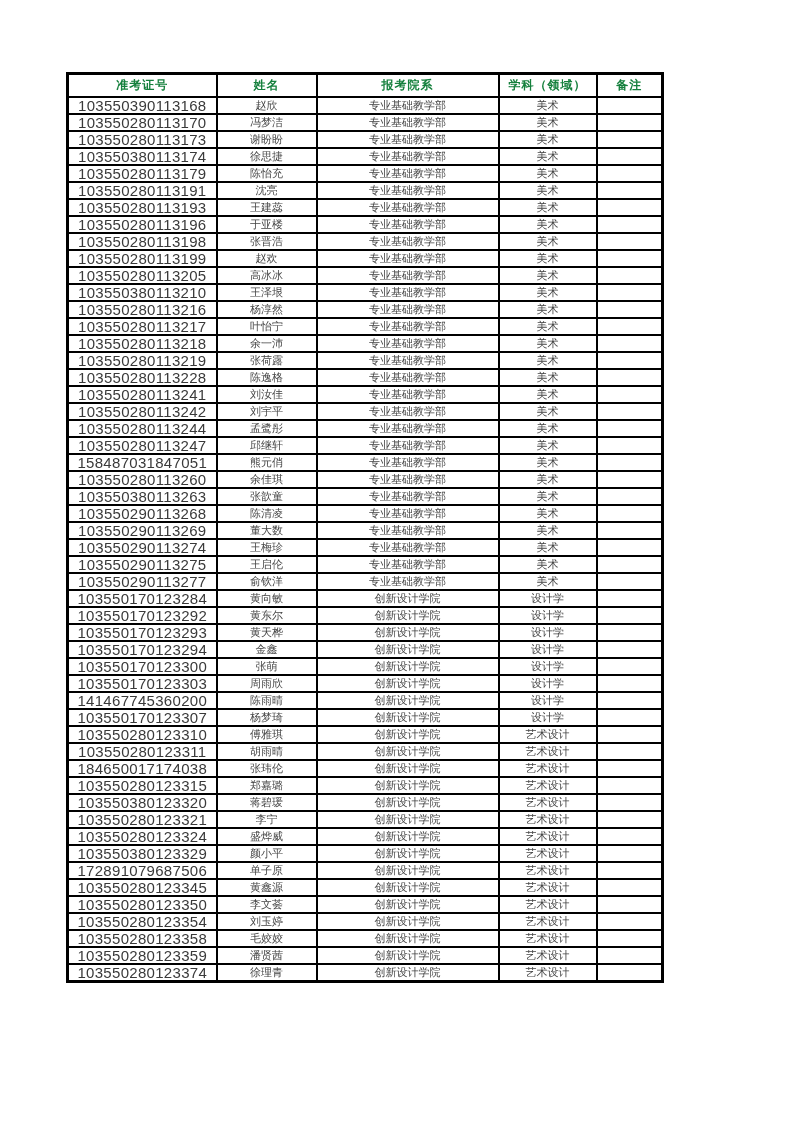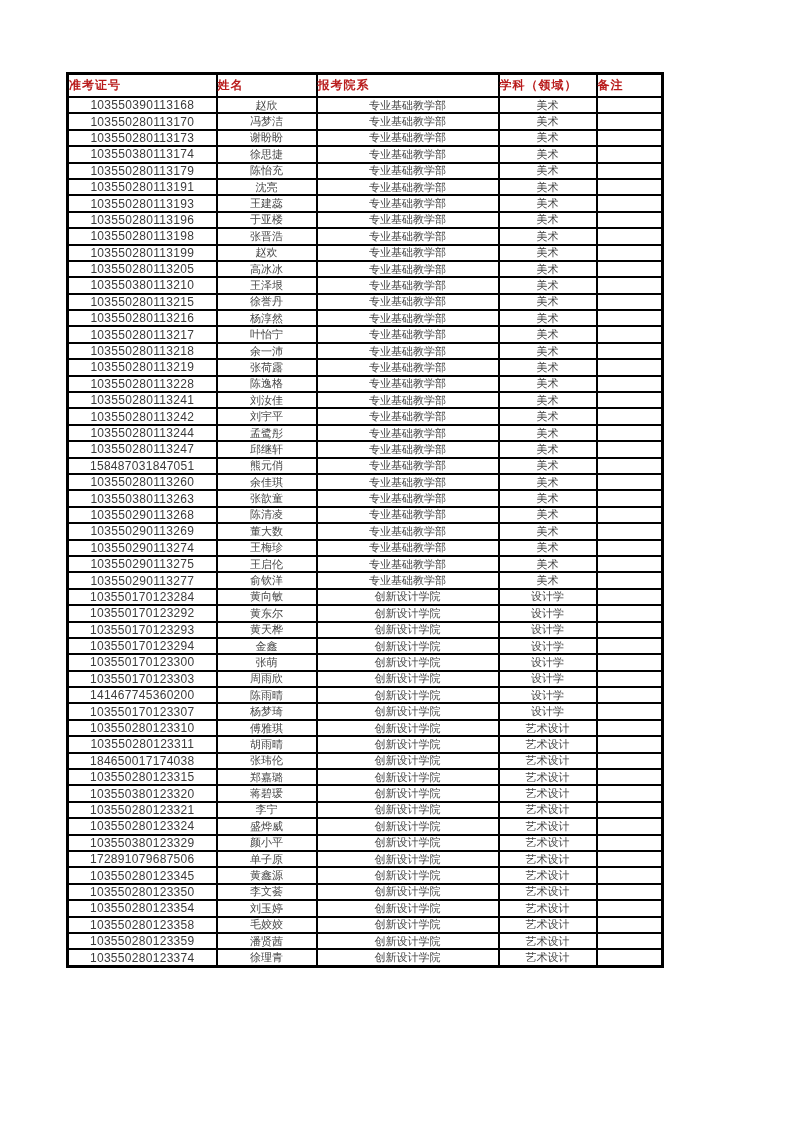--- a/index.html
+++ b/index.html
@@ -27,41 +27,41 @@
   table.roster col.c-ticket { width: 149px; }
   table.roster col.c-name   { width: 100px; }
   table.roster col.c-dept   { width: 182px; }
   table.roster col.c-field  { width: 98px; }
   table.roster col.c-note   { width: 66px; }
   table.roster th {
     border: 2px solid #000000;
     height: 21px;
     font-size: 12px;
     font-weight: bold;
-    color: #b91c1c;
-    text-align: left;
+    color: #15803d;
+    text-align: center;
     vertical-align: middle;
     padding: 0;
     letter-spacing: 1px;
   }
   table.roster td {
     border: 2px solid #000000;
     height: 14.4px;
     font-size: 11px;
     color: #454545;
     text-align: center;
     vertical-align: middle;
     padding: 0;
     white-space: nowrap;
     overflow: hidden;
     line-height: 1;
   }
   table.roster td.cell-ticket {
     color: #3a3a3a;
-    font-size: 12px;
+    font-size: 15px;
     letter-spacing: 0.3px;
   }
 </style>
 </head>
 <body>
 
 <div class="page">
   <table class="roster">
     <colgroup>
       <col class="c-ticket">
@@ -158,27 +158,20 @@
           <td class="cell-note"></td>
         </tr>
         <tr>
           <td class="cell-ticket">103550380113210</td>
           <td class="cell-name">王泽垠</td>
           <td class="cell-dept">专业基础教学部</td>
           <td class="cell-field">美术</td>
           <td class="cell-note"></td>
         </tr>
         <tr>
-          <td class="cell-ticket">103550280113215</td>
-          <td class="cell-name">徐誉丹</td>
-          <td class="cell-dept">专业基础教学部</td>
-          <td class="cell-field">美术</td>
-          <td class="cell-note"></td>
-        </tr>
-        <tr>
           <td class="cell-ticket">103550280113216</td>
           <td class="cell-name">杨淳然</td>
           <td class="cell-dept">专业基础教学部</td>
           <td class="cell-field">美术</td>
           <td class="cell-note"></td>
         </tr>
         <tr>
           <td class="cell-ticket">103550280113217</td>
           <td class="cell-name">叶怡宁</td>
           <td class="cell-dept">专业基础教学部</td>

